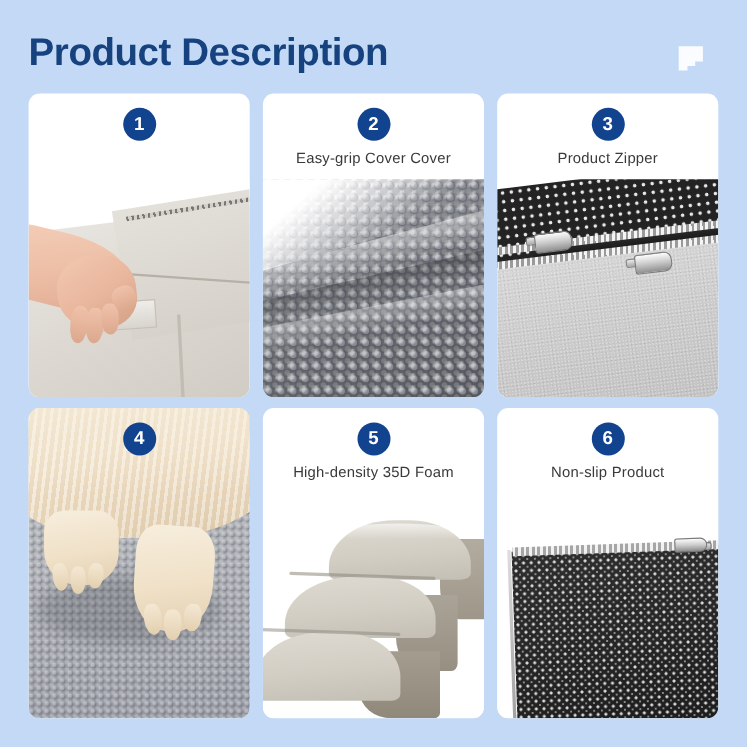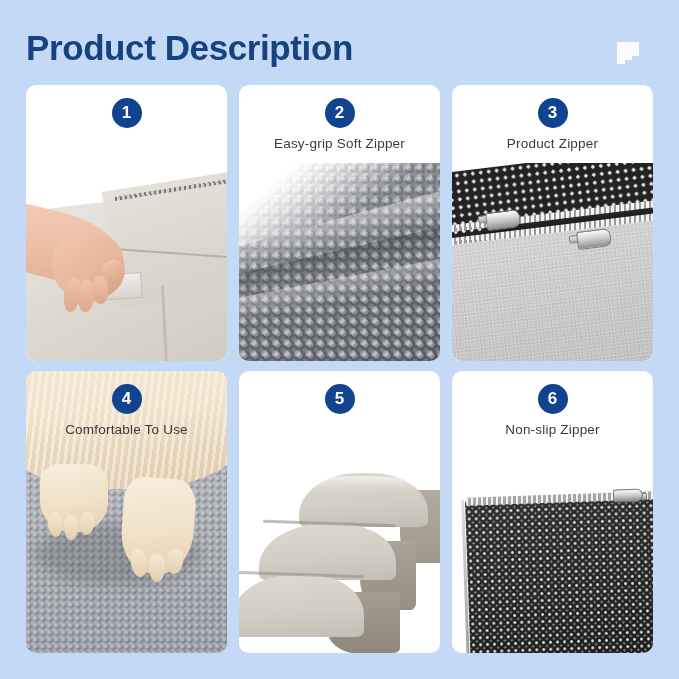--- a/index.html
+++ b/index.html
@@ -445,21 +445,21 @@
         <div class="c2-bg"></div>
         <div class="c2-bubbles"></div>
         <div class="c2-bubbles2"></div>
         <div class="c2-shadowband"></div>
         <div class="c2-ridge1"></div>
         <div class="c2-ridge2"></div>
         <div class="c2-fadewhite"></div>
       </div>
       <div class="card-head">
         <div class="badge">2</div>
-        <div class="card-label">Easy-grip Soft Zipper</div>
+        <div class="card-label">Easy-grip Cover Cover</div>
       </div>
     </div>
 
     <div class="card">
       <div class="photo">
         <div class="c3-bg"></div>
         <div class="c3-grey">
             <div class="c3-greytex"></div>
           </div>
         <div class="c3-black">
@@ -492,54 +492,54 @@
         <div class="c4-toe l1"></div>
           <div class="c4-toe l2"></div>
           <div class="c4-toe l3"></div>
         <div class="c4-toe r1"></div>
           <div class="c4-toe r2"></div>
           <div class="c4-toe r3"></div>
       </div>
       <div class="c4-overlay-scrim"></div>
       <div class="card-head">
         <div class="badge">4</div>
-        <div class="card-label">Comfortable To Use</div>
       </div>
     </div>
 
     <div class="card">
       <div class="photo">
         <div class="c5-bg"></div>
         <div class="c5-side-top"></div>
         <div class="c5-step c5-top"></div>
         <div class="c5-hl"></div>
         <div class="c5-side-mid"></div>
         <div class="c5-step c5-mid"></div>
         <div class="c5-crease1"></div>
         <div class="c5-side-bot"></div>
         <div class="c5-step c5-bot"></div>
         <div class="c5-crease2"></div>
       </div>
       <div class="card-head">
         <div class="badge">5</div>
+        <div class="card-label">High-density 35D Foam</div>
       </div>
     </div>
 
     <div class="card">
       <div class="photo">
         <div class="c6-bg"></div>
         <div class="c6-pad">
           <div class="c6-dots"></div>
           <div class="c6-dots2"></div>
         </div>
         <div class="c6-zipedge"></div>
         <div class="c6-zip"></div>
         <div class="c6-pull"></div>
         <div class="c6-slider"></div>
       </div>
       <div class="card-head">
         <div class="badge">6</div>
-        <div class="card-label">Non-slip Zipper</div>
+        <div class="card-label">Non-slip Product</div>
       </div>
     </div>
 
   </div>
 </div>
 
 </body></html>

